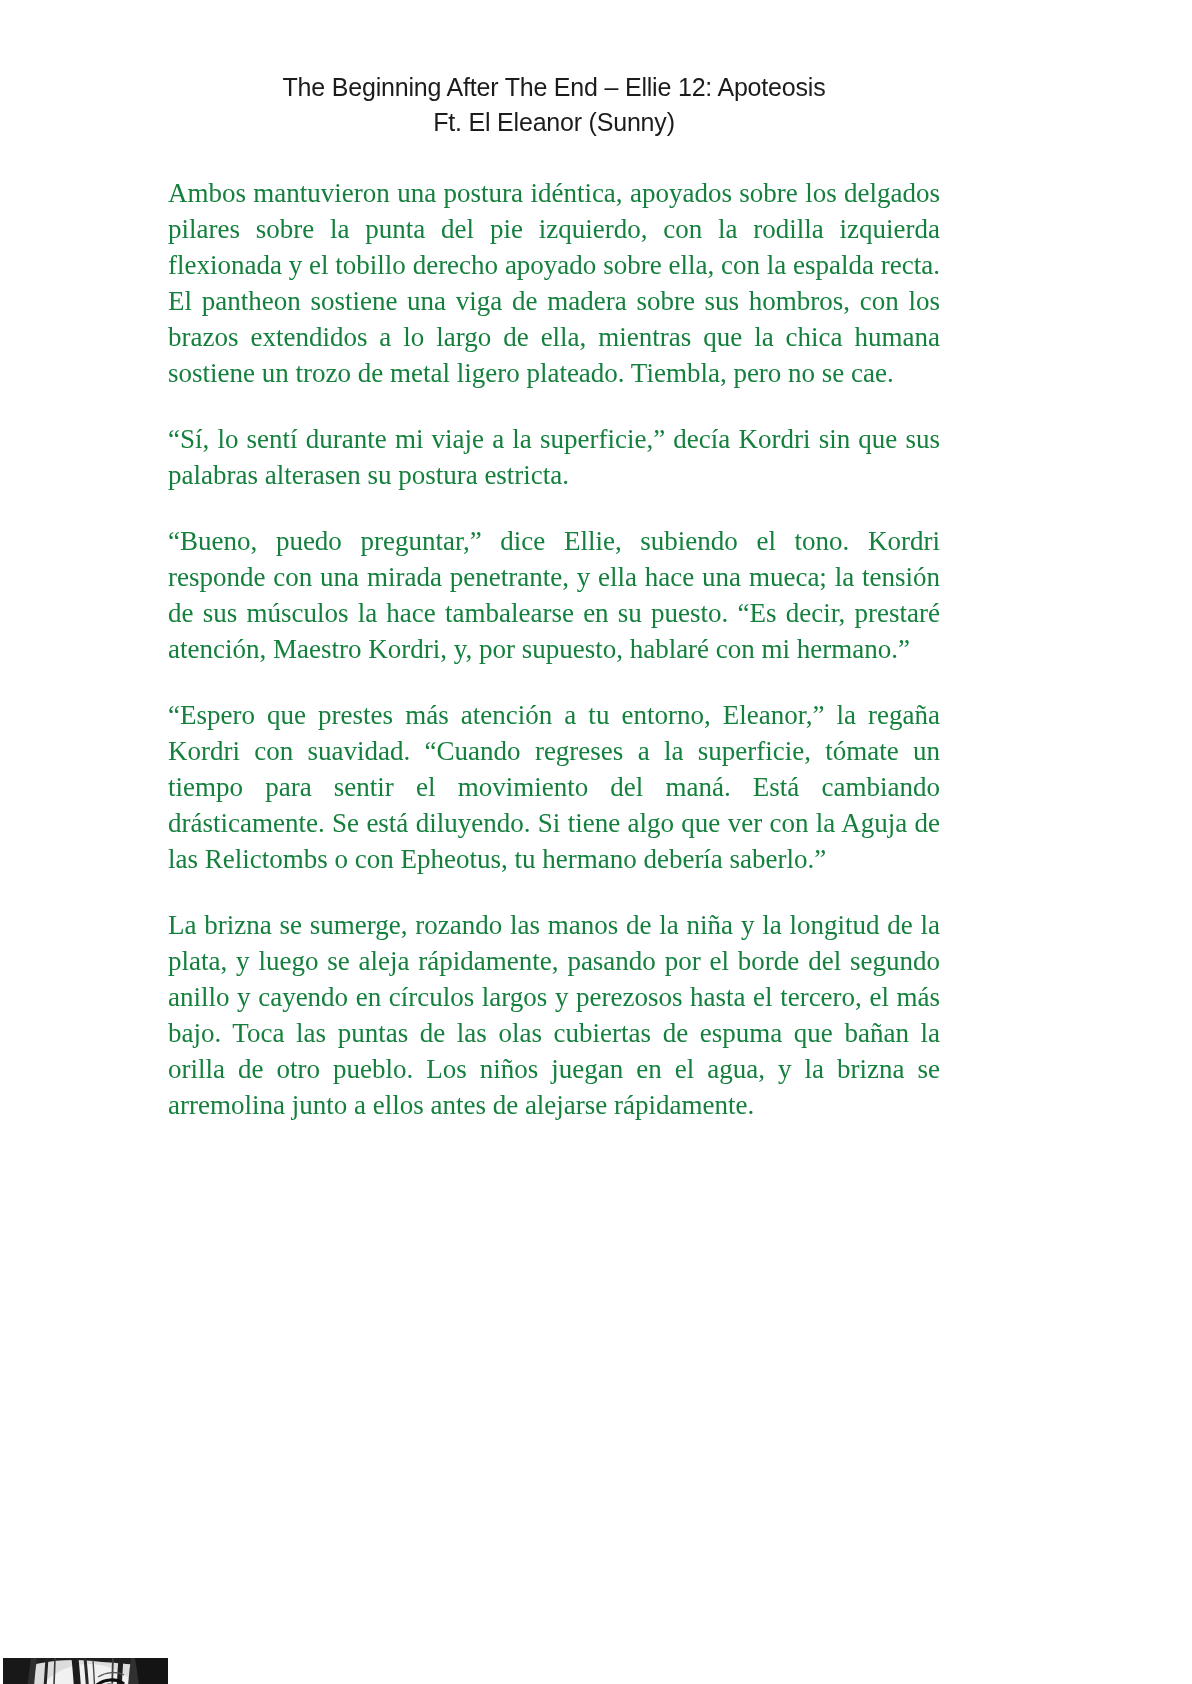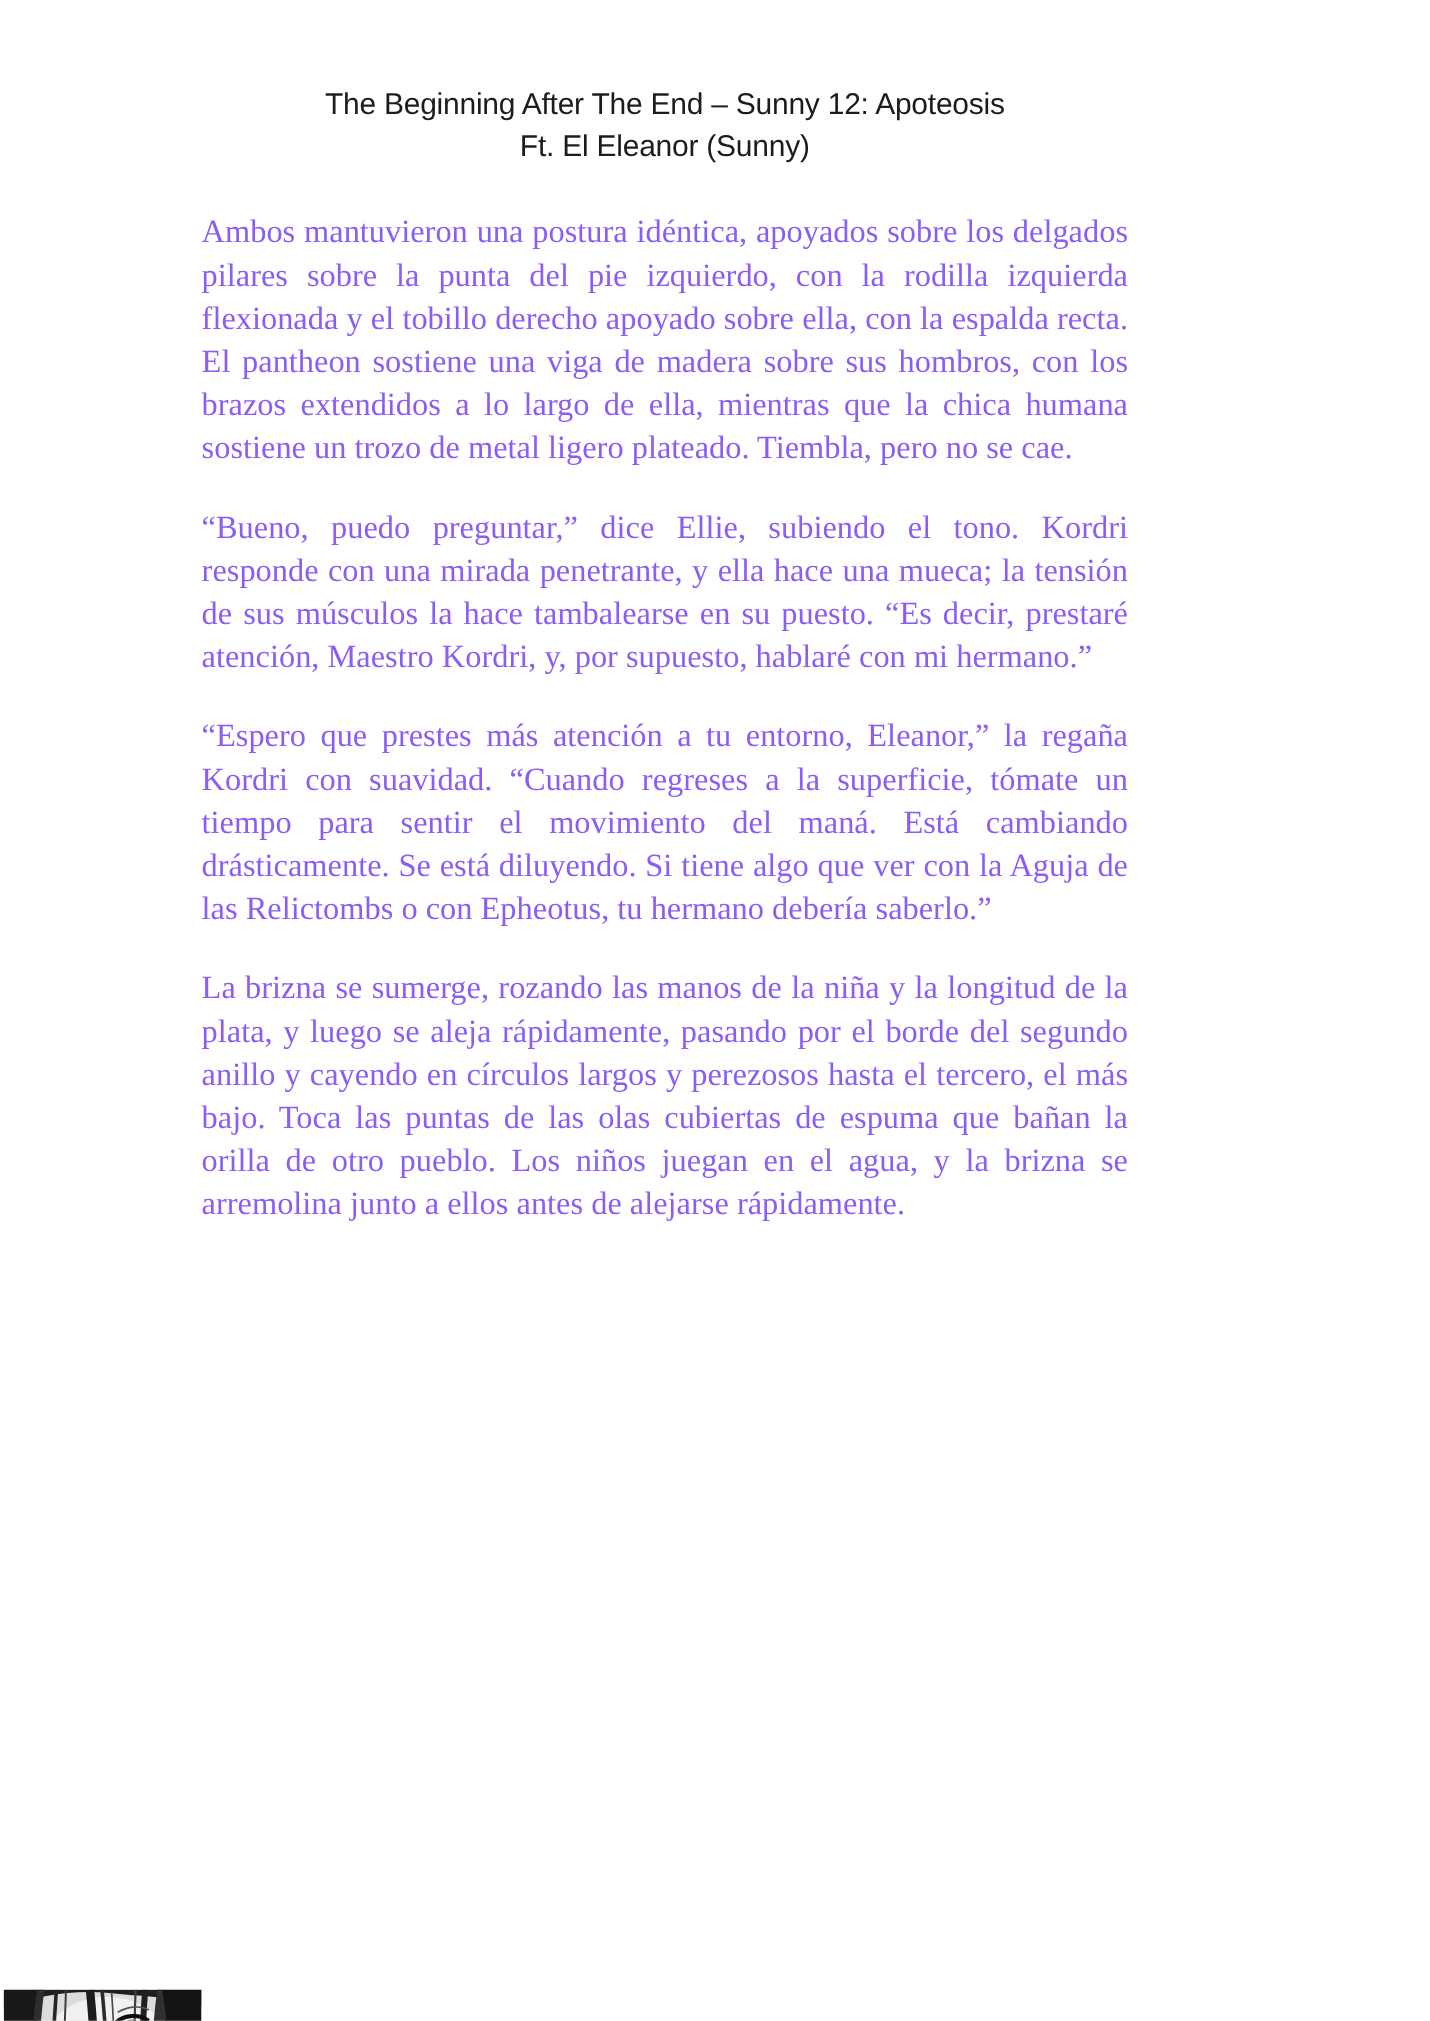--- a/index.html
+++ b/index.html
@@ -31,21 +31,21 @@
     font-weight: 400;
     color: #1c1c1c;
     letter-spacing: -0.2px;
   }
   .content {
     margin: 35px 0 0 168px;
     width: 772px;
     font-size: 27px;
     line-height: 36px;
     text-align: justify;
-    color: #8b5cf6;
+    color: #15803d;
   }
   .content p {
     margin: 0 0 30px 0;
   }
   .content p:last-child {
     margin-bottom: 0;
   }
   .footer-art {
     position: absolute;
     left: 3px;
@@ -56,26 +56,27 @@
     background: #e9e9e9;
   }
   .footer-art svg { display: block; }
 </style>
 </head>
 <body>
 
 <div class="page">
 
   <div class="doc-title">
-    <div>The Beginning After The End – Sunny 12: Apoteosis</div>
+    <div>The Beginning After The End – Ellie 12: Apoteosis</div>
     <div>Ft. El Eleanor (Sunny)</div>
   </div>
 
   <div class="content">
     <p>Ambos mantuvieron una postura idéntica, apoyados sobre los delgados pilares sobre la punta del pie izquierdo, con la rodilla izquierda flexionada y el tobillo derecho apoyado sobre ella, con la espalda recta. El pantheon sostiene una viga de madera sobre sus hombros, con los brazos extendidos a lo largo de ella, mientras que la chica humana sostiene un trozo de metal ligero plateado. Tiembla, pero no se cae.</p>
+    <p>“Sí, lo sentí durante mi viaje a la superficie,” decía Kordri sin que sus palabras alterasen su postura estricta.</p>
     <p>“Bueno, puedo preguntar,” dice Ellie, subiendo el tono. Kordri responde con una mirada penetrante, y ella hace una mueca; la tensión de sus músculos la hace tambalearse en su puesto. “Es decir, prestaré atención, Maestro Kordri, y, por supuesto, hablaré con mi hermano.”</p>
     <p>“Espero que prestes más atención a tu entorno, Eleanor,” la regaña Kordri con suavidad. “Cuando regreses a la superficie, tómate un tiempo para sentir el movimiento del maná. Está cambiando drásticamente. Se está diluyendo. Si tiene algo que ver con la Aguja de las Relictombs o con Epheotus, tu hermano debería saberlo.”</p>
     <p>La brizna se sumerge, rozando las manos de la niña y la longitud de la plata, y luego se aleja rápidamente, pasando por el borde del segundo anillo y cayendo en círculos largos y perezosos hasta el tercero, el más bajo. Toca las puntas de las olas cubiertas de espuma que bañan la orilla de otro pueblo. Los niños juegan en el agua, y la brizna se arremolina junto a ellos antes de alejarse rápidamente.</p>
   </div>
 
   <div class="footer-art">
     <svg width="165" height="96" viewBox="0 0 165 96" xmlns="http://www.w3.org/2000/svg">
 
       <rect width="165" height="96" fill="#dcdcdc"></rect>
       <ellipse cx="86" cy="58" rx="58" ry="52" fill="#f1f1f1"></ellipse>

